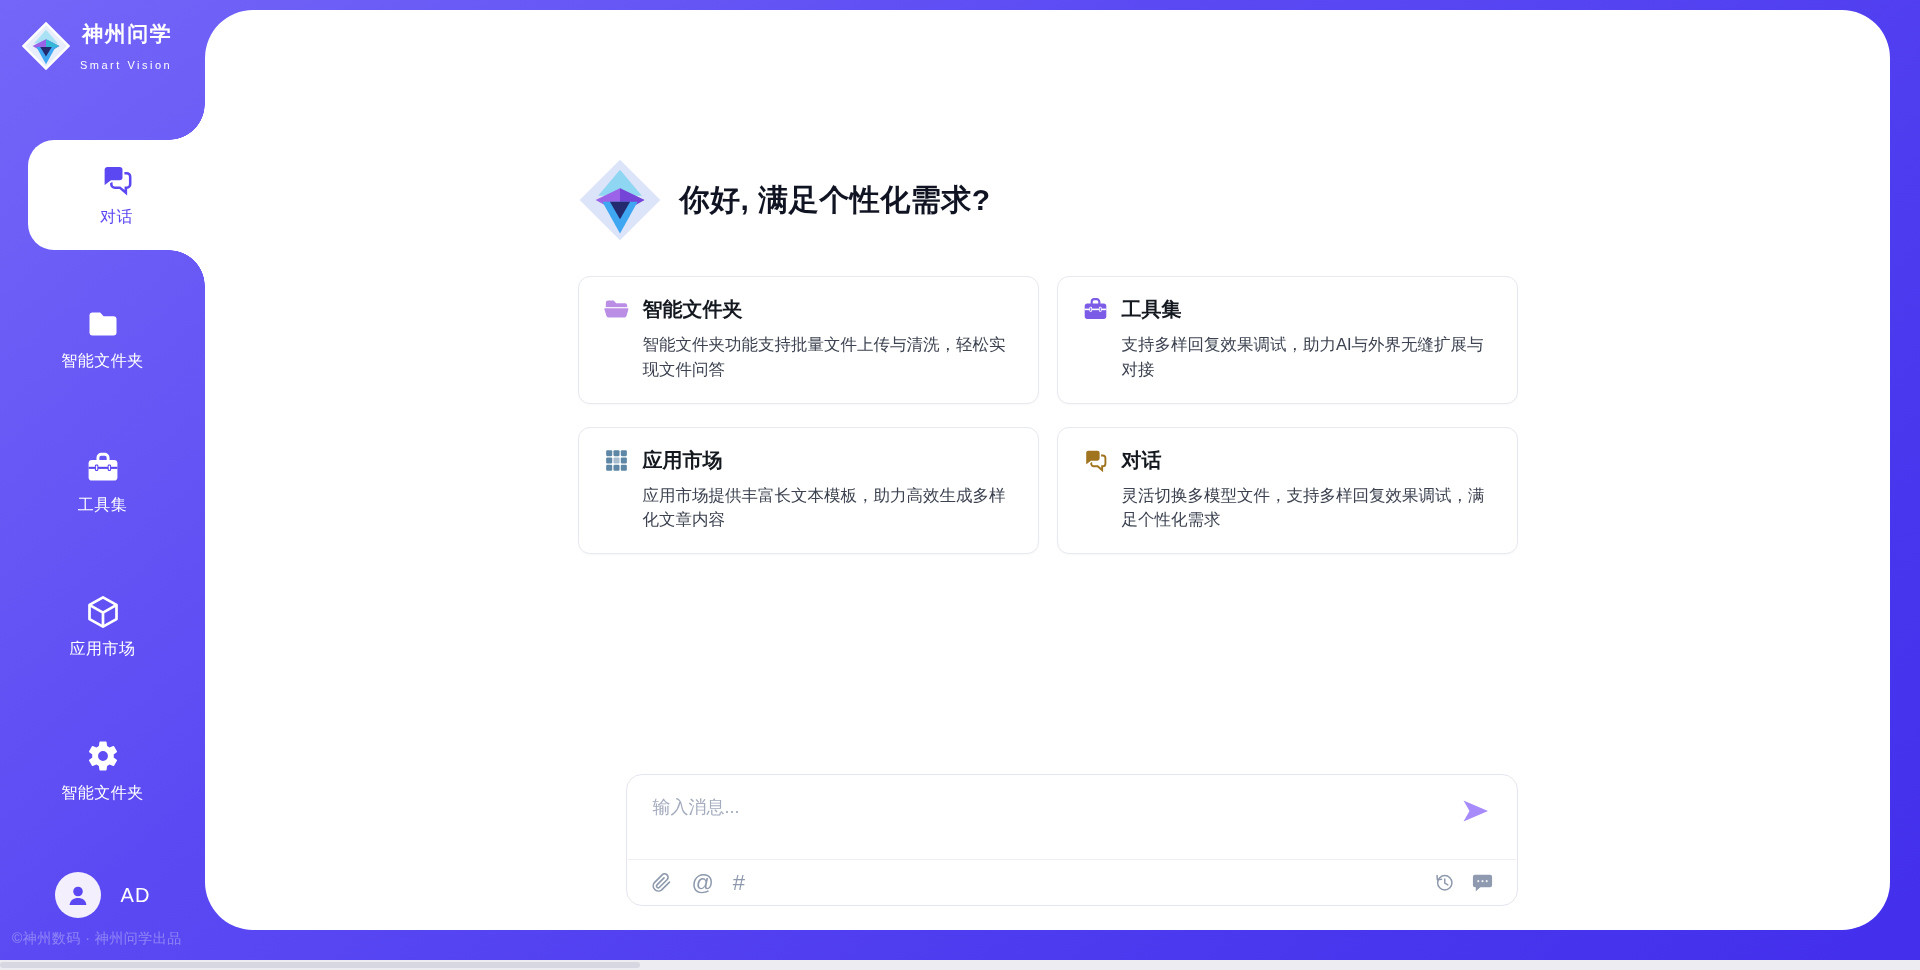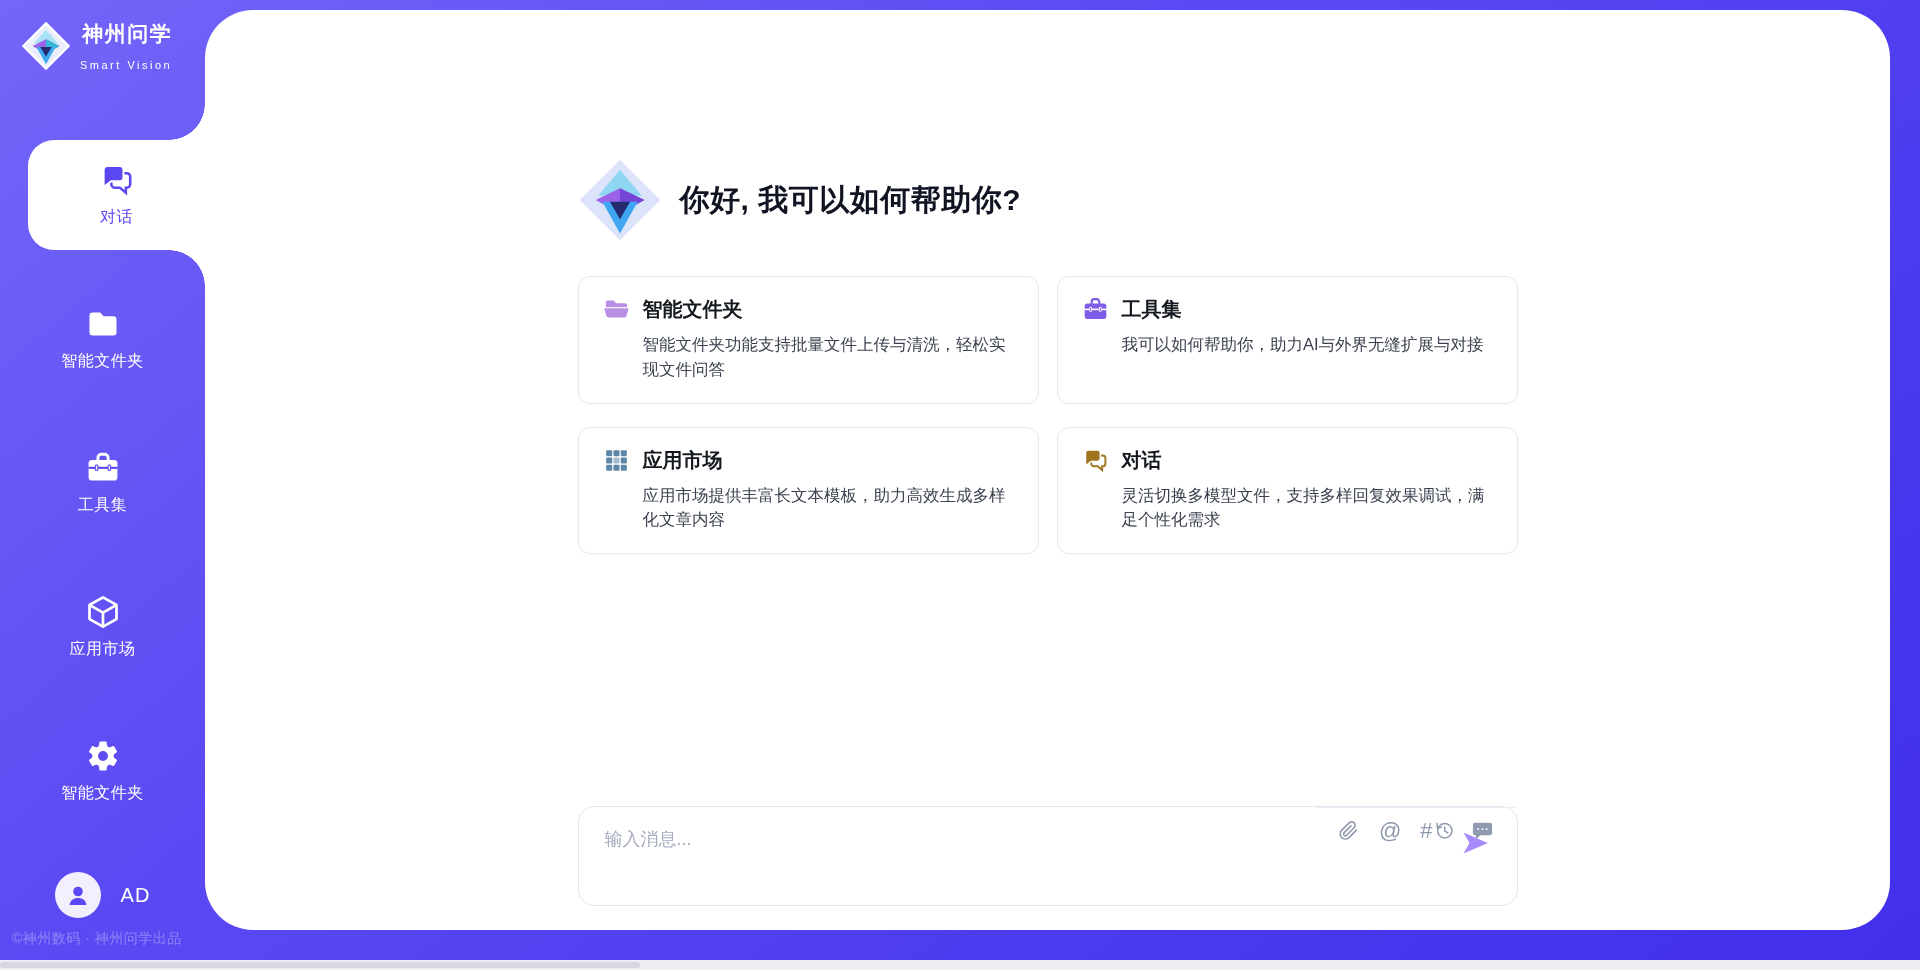--- a/index.html
+++ b/index.html
@@ -75,22 +75,22 @@
   .composer { margin-top:auto; }
   .model-pill {
     display:inline-flex; align-items:center; gap:12px;
     background:#f1f2f7; border:none; border-radius:24px;
     padding:9px 20px 9px 13px; margin-bottom:11px; cursor:pointer;
     font-family:inherit; font-size:19px; color:#15181e;
   }
   .pill-logo { width:27px; height:27px; }
   .chevron { width:17px; height:17px; margin-top:2px; }
   .input-box {
-    position:relative; height:100px; border:1.5px solid #e3e6ee; border-radius:16px;
-    display:flex; flex-direction:row; background:#fff;
+    position:relative; height:132px; border:1.5px solid #e3e6ee; border-radius:16px;
+    display:flex; flex-direction:column; background:#fff;margin-left:48px;
   }
   .input-box textarea {
     flex:1; border:none; outline:none; resize:none; background:transparent;
     padding:20px 72px 0 26px; font-size:18px; color:#333a48;
     font-family:inherit; border-radius:16px 16px 0 0;
   }
   .input-box textarea::placeholder { color:#a3abbd; }
   .send-btn { position:absolute; top:20px; right:24px; background:none; border:none; cursor:pointer; padding:2px; line-height:0; }
   .send-btn svg { width:30px; height:28px; }
   .input-toolbar {
@@ -196,21 +196,21 @@
 
       <div class="greeting">
         <svg class="greet-logo" viewBox="0 0 100 100">
           <polygon points="50,2 98,50 50,98 2,50" fill="#dbe4f8"></polygon>
           <polygon points="50,14 76,45 24,45" fill="#8fd6f2"></polygon>
           <polygon points="21,50 50,36 79,50 50,66" fill="#9b63e8"></polygon>
           <polygon points="50,36 79,50 50,66" fill="#7445d6"></polygon>
           <polygon points="29,52 71,52 50,90" fill="#3fa6f2"></polygon>
           <polygon points="38,52 62,52 50,73" fill="#232a6e"></polygon>
         </svg>
-        <h1>你好, 我可以如何帮助你?</h1>
+        <h1>你好, 满足个性化需求?</h1>
       </div>
 
       <div class="cards">
 
         <div class="card">
           <div class="card-head">
             <svg class="card-icon ic-purple-light" viewBox="0 0 24 24">
               <path d="M2.5 6a2 2 0 0 1 2-2h5l2.2 2.4h7.8a2 2 0 0 1 2 2v1.8H2.5z" fill="currentColor"></path>
               <path d="M1.9 10.4h20a1.2 1.2 0 0 1 1.16 1.5l-1.7 6.1a2.1 2.1 0 0 1-2 1.5H4.6a2.1 2.1 0 0 1-2-1.5l-1.83-6.1a1.2 1.2 0 0 1 1.13-1.5z" fill="currentColor" stroke="#ffffff" stroke-width="1"></path>
             </svg>
@@ -225,21 +225,21 @@
               <path d="M8.6 7V5.1a2.3 2.3 0 0 1 2.3-2.3h2.2a2.3 2.3 0 0 1 2.3 2.3V7" fill="none" stroke="currentColor" stroke-width="1.9"></path>
               <rect x="2.4" y="6.6" width="19.2" height="13.8" rx="2.3" fill="currentColor"></rect>
               <rect x="2.4" y="11.2" width="19.2" height="1.4" fill="var(--detail)"></rect>
               <rect x="6.6" y="9.6" width="2.3" height="4.4" rx="0.9" fill="var(--detail)"></rect>
               <rect x="7.3" y="10.3" width="0.9" height="3" rx="0.45" fill="currentColor"></rect>
               <rect x="15.1" y="9.6" width="2.3" height="4.4" rx="0.9" fill="var(--detail)"></rect>
               <rect x="15.8" y="10.3" width="0.9" height="3" rx="0.45" fill="currentColor"></rect>
             </svg>
             <span class="card-title">工具集</span>
           </div>
-          <p class="card-desc">我可以如何帮助你，助力AI与外界无缝扩展与对接</p>
+          <p class="card-desc">支持多样回复效果调试，助力AI与外界无缝扩展与对接</p>
         </div>
 
         <div class="card">
           <div class="card-head">
             <svg class="card-icon ic-steel" viewBox="0 0 24 24">
               <g fill="currentColor">
                 <rect x="2.8" y="2.8" width="5.4" height="5.4" rx="1"></rect>
                 <rect x="9.3" y="2.8" width="5.4" height="5.4" rx="1"></rect>
                 <rect x="15.8" y="2.8" width="5.4" height="5.4" rx="1"></rect>
                 <rect x="2.8" y="9.3" width="5.4" height="5.4" rx="1"></rect>

